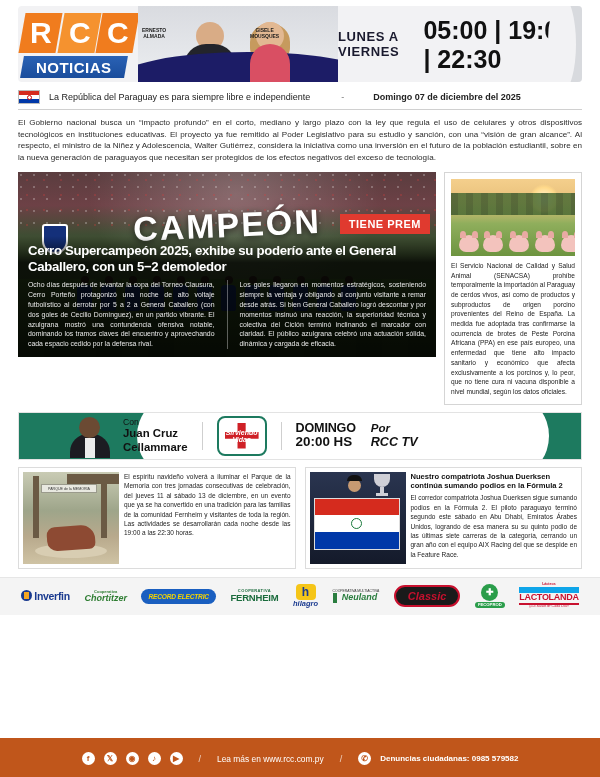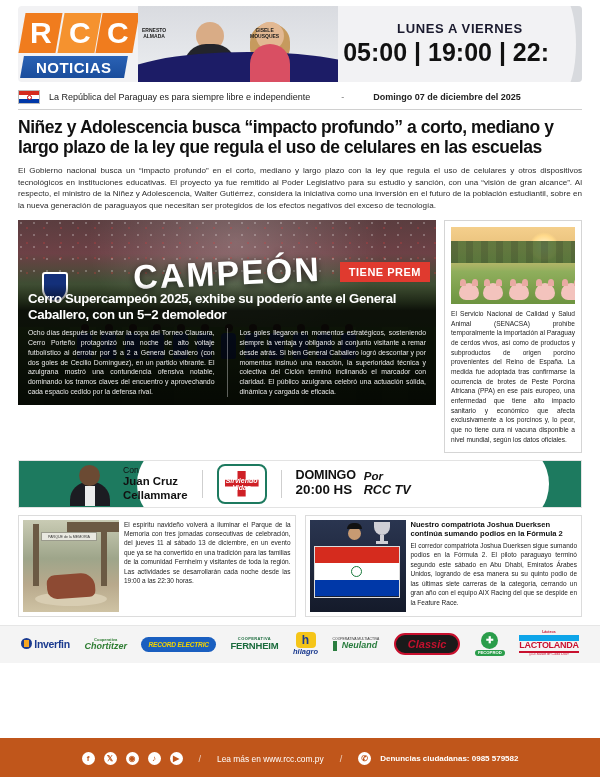--- a/index.html
+++ b/index.html
@@ -60,21 +60,21 @@
     position:absolute; bottom:-24px; left:-20px; width:260px; height:54px;
     background:#1c1c66; border-radius:50%;
   }
   .name-tag {
     position:absolute; font-size:5px; font-weight:bold; color:#1a1a1a;
     line-height:1.15; text-align:center; z-index:5;
   }
   .nt1 { top:22px; left:4px; }
   .nt2 { top:22px; left:112px; }
   .sched {
-    flex:1; display:flex; flex-direction:column;
+    flex:1; display:flex; flex-direction:row;
     align-items:center; justify-content:center;
     background:#f2f2f4; position:relative;
   }
   .sched-top { font-size:13px; font-weight:bold; color:#1a1a2e; letter-spacing:.6px; }
   .sched-bot { font-size:25px; font-weight:bold; color:#111; letter-spacing:0; margin-top:2px; }
   .arc-right { position:absolute; right:0; top:0; bottom:0; width:24px; background:#d8dade; }
   .arc-right::after {
     content:''; position:absolute; left:-10px; top:-10px; bottom:-10px; width:28px;
     background:#f2f2f4; border-radius:50%;
   }
@@ -219,21 +219,21 @@
   }
   .sv-logo .ring { position:absolute; inset:0; border:2px solid #1d7a5f; border-radius:8px; }
   .sv-logo .cross {
     width:34px; height:26px; background:#cf2026; position:relative;
     clip-path:polygon(38% 0,62% 0,62% 36%,100% 36%,100% 62%,62% 62%,62% 100%,38% 100%,38% 62%,0 62%,0 36%,38% 36%);
   }
   .sv-text { position:absolute; font-size:7px; font-style:italic; color:#fff; font-weight:bold; text-align:center; line-height:1; }
   .promo-dom { line-height:1.08; }
   .promo-dom .d1 { font-size:12.6px; font-weight:bold; color:#111; letter-spacing:-.2px; }
   .promo-dom .d2 { font-size:13.4px; font-weight:bold; color:#111; }
-  .promo-por { margin-left:8px; line-height:1.12; font-style:italic; }
+  .promo-por { margin-left:15px; line-height:1.12; font-style:italic; }
   .promo-por .p1 { font-size:11.5px; font-weight:bold; color:#111; }
   .promo-por .p2 { font-size:12.6px; font-weight:bold; color:#111; }
 
   
   .bottom { display:flex; gap:9px; margin:7px 18px 0 18px; }
   .bnews { flex:1; border:1px solid #dcdcdc; display:flex; padding:4px; gap:5px; height:102px; }
   .bphoto { width:96px; flex:none; position:relative; overflow:hidden; }
   .bn-txt { flex:1; display:flex; flex-direction:column; }
   .bn-txt h4 { font-size:7.6px; line-height:1.22; font-weight:bold; color:#111; margin-bottom:3px; }
   .bn-txt p { font-size:6.5px; line-height:1.46; color:#222; text-align:justify; }
@@ -379,21 +379,20 @@
       <i class="w"></i>
       <i class="b"></i>
       <div class="seal"></div>
   </div>
   <div class="dl-text">La República del Paraguay es para siempre libre e independiente</div>
   <div class="dl-sep">-</div>
   <div class="dl-date">Domingo 07 de diciembre del 2025</div>
 </div>
 
 <div class="lead">
-  <h1>Niñez y Adolescencia busca “impacto profundo” a corto, mediano y largo plazo de la ley que regula el uso de celulares en las escuelas</h1>
   <p>El Gobierno nacional busca un “impacto profundo” en el corto, mediano y largo plazo con la ley que regula el uso de celulares y otros dispositivos tecnológicos en instituciones educativas. El proyecto ya fue remitido al Poder Legislativo para su estudio y sanción, con una “visión de gran alcance”. Al respecto, el ministro de la Niñez y Adolescencia, Walter Gutiérrez, considera la iniciativa como una inversión en el futuro de la población estudiantil, sobre en la nueva generación de paraguayos que necesitan ser protegidos de los efectos negativos del exceso de tecnología.</p>
 </div>
 
 <div class="grid">
 
   <div class="col-main">
     <div class="hero">
       <div class="stad-bg"></div>
       <div class="stand-dots"></div>
       <div class="pitch"></div>

